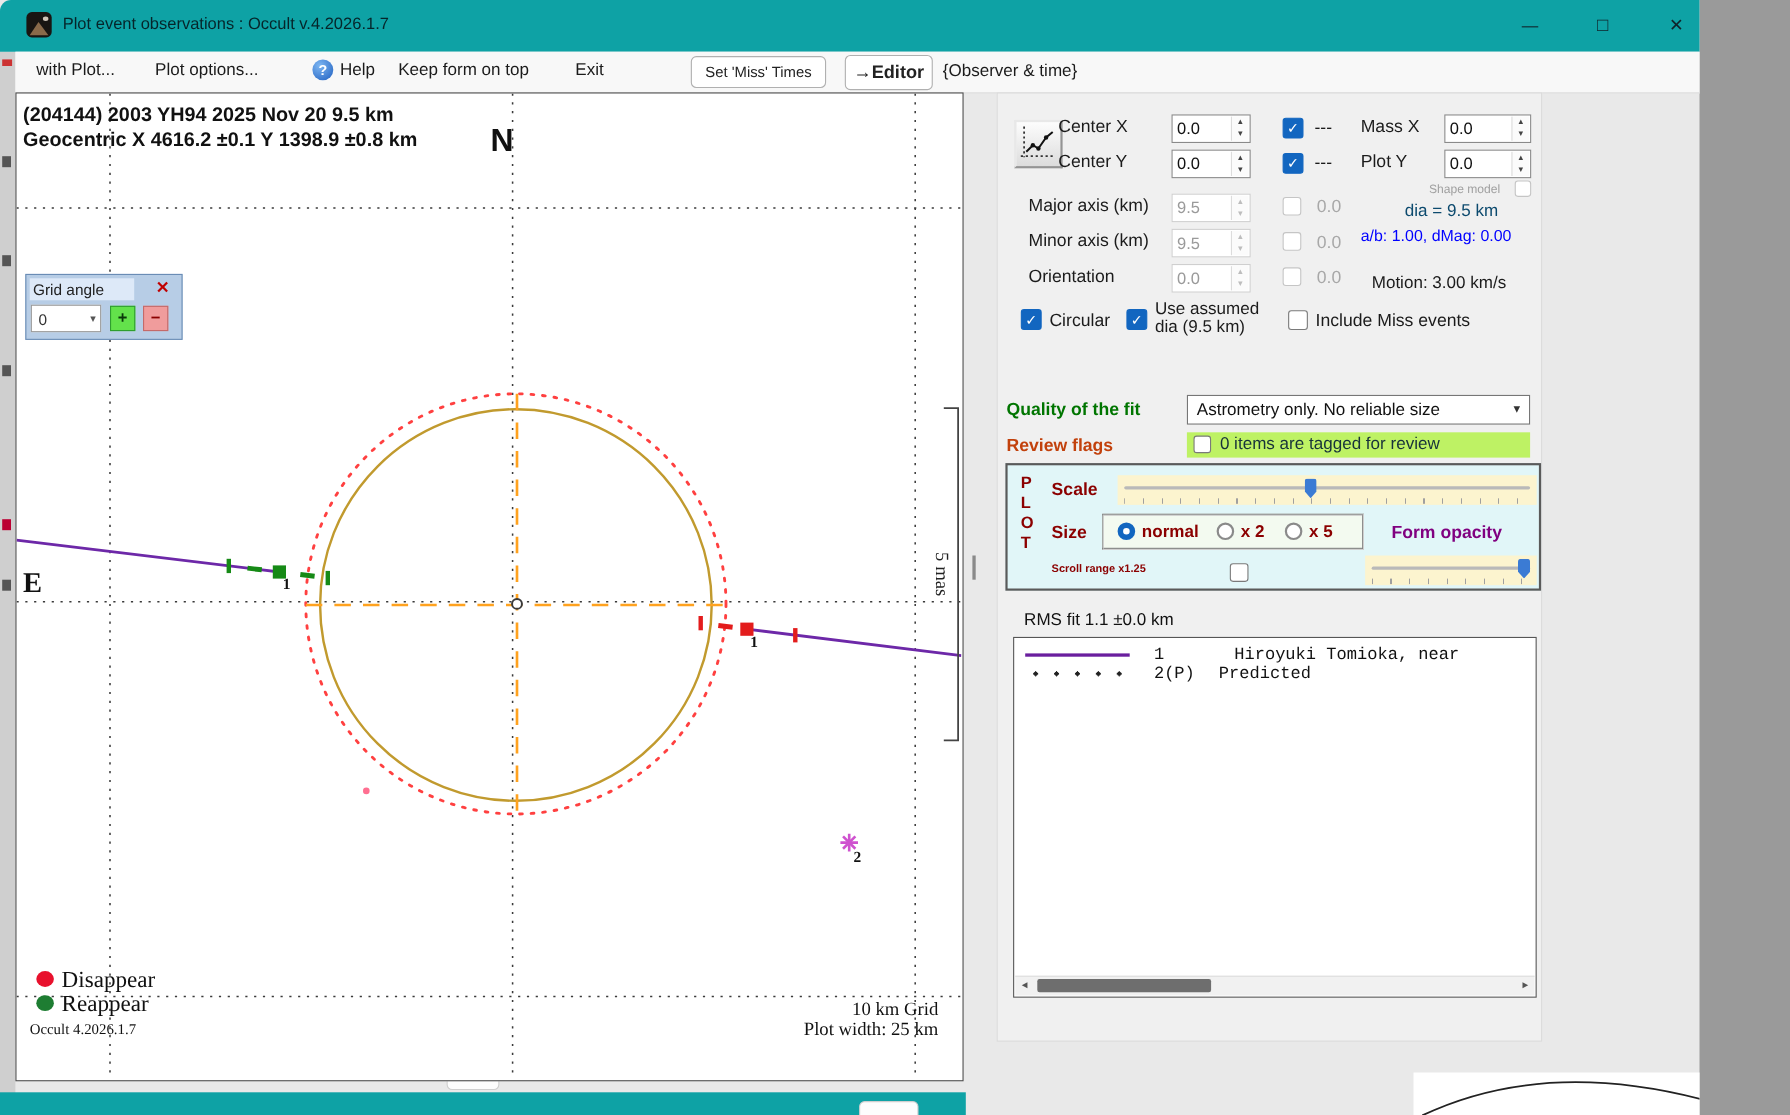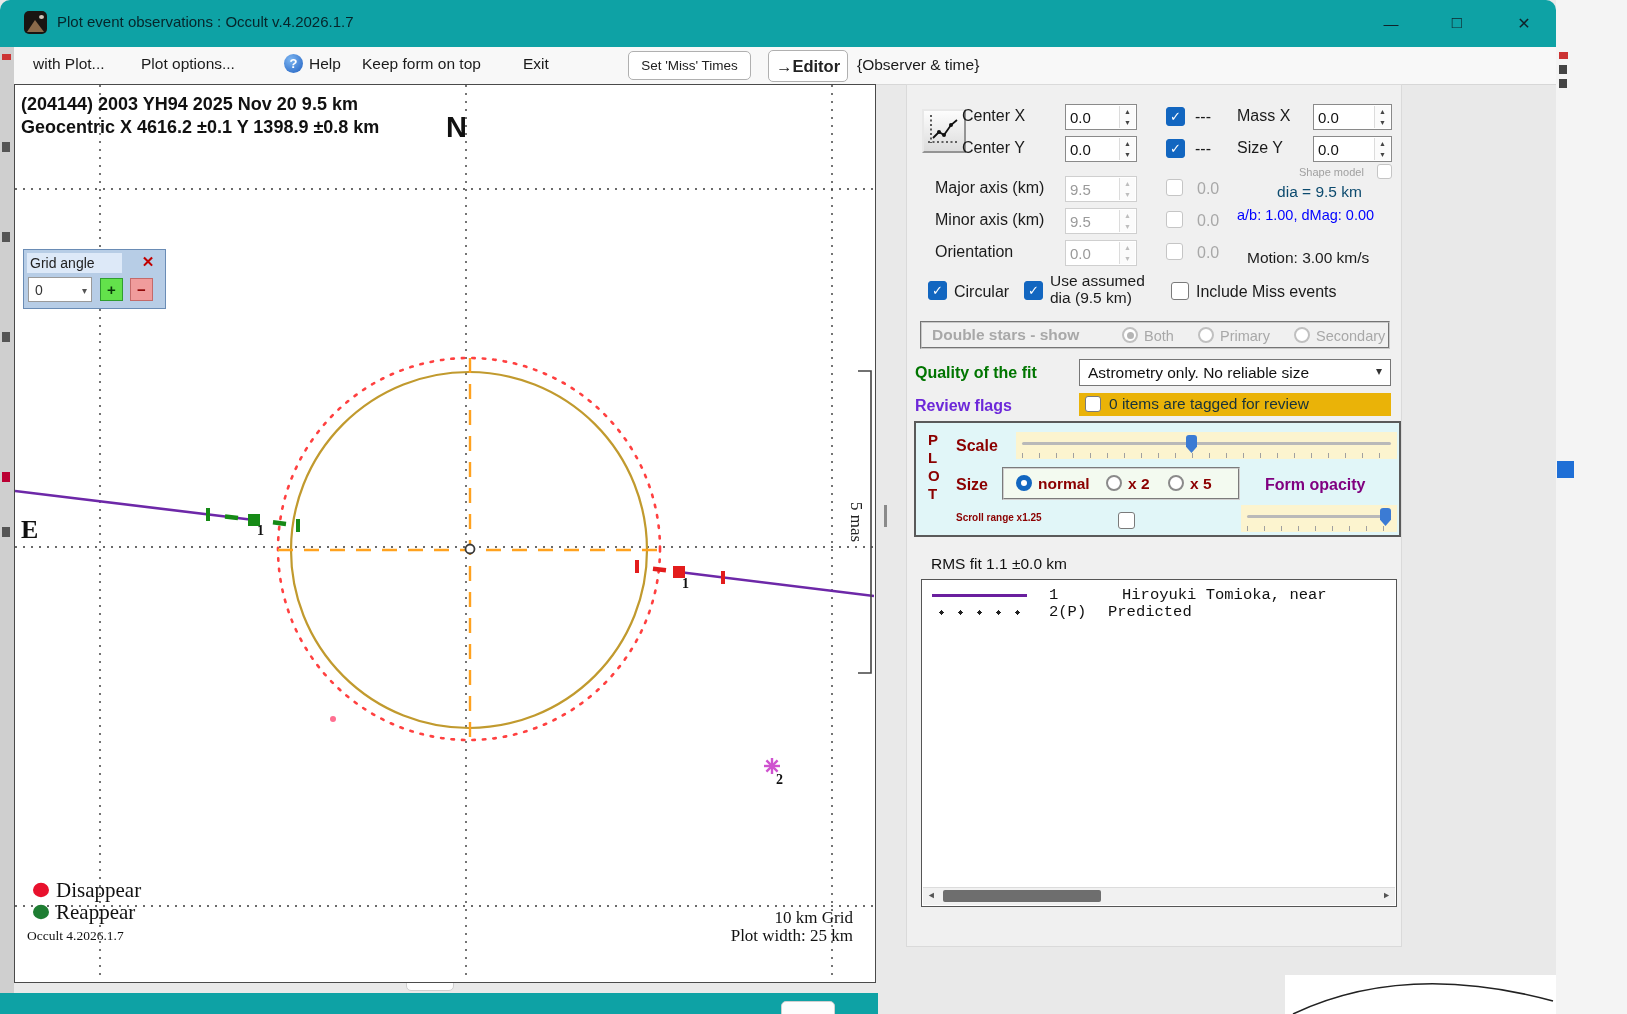--- a/index.html
+++ b/index.html
@@ -1,16 +1,16 @@
 <!DOCTYPE html>
 <html><head>
 <meta charset="utf-8">
 <style>
   html,body{margin:0;padding:0;background:#9a9a9a;font-family:"Liberation Sans",sans-serif;}
-  #screen{position:relative;width:1627px;height:1014px;background:#e9e9e9;overflow:hidden;}
+  #screen{position:relative;width:1497px;height:1014px;background:#e9e9e9;overflow:hidden;padding-left:48px;}
   .abs{position:absolute;}
   
   #titlebar{left:0;top:0;width:1556px;height:47px;background:#0EA2A5;border-radius:10px 10px 0 0;}
   #titlebar .title{left:57px;top:13px;font-size:15px;color:#06252a;}
   .winbtn{top:9px;width:34px;height:28px;color:#10232a;font-size:15px;display:flex;align-items:center;justify-content:center;cursor:default;}
   #appicon{left:24px;top:11px;width:23px;height:23px;background:#191512;border-radius:5px;overflow:hidden;}
   #appicon i{position:absolute;left:3px;top:9px;width:0;height:0;border-left:8px solid transparent;border-right:9px solid transparent;border-bottom:12px solid #8a6a4a;}
   #appicon b{position:absolute;right:3px;top:4px;width:5px;height:4px;background:#cfc5b8;border-radius:50%;}
   
   #menubar{left:14px;top:47px;width:1542px;height:37px;background:#f8f8f8;border-bottom:1px solid #d7d7d7;}
@@ -239,21 +239,21 @@
       <input readonly="" value="0.0" style="">
       <span class="spin">
           <i>▲</i>
           <i>▼</i>
         </span>
     </div>
     <div class="abs cb on" style="left:259px;top:54px;">
         <span>✓</span>
       </div>
     <div class="abs lbl" style="left:288px;top:55px;">---</div>
-    <div class="abs lbl rlabel" style="left:330px;top:54px;width:68px;">Size Y</div>
+    <div class="abs lbl rlabel" style="left:330px;top:54px;width:68px;">Plot Y</div>
     <div class="abs field" style="left:406px;top:51px;width:79px;height:26px;">
       <input readonly="" value="0.0" style="">
       <span class="spin">
           <i>▲</i>
           <i>▼</i>
         </span>
     </div>
 
     <div class="abs" style="left:392px;top:81px;font-size:11px;color:#a0a0a0;">Shape model</div>
     <div class="abs cb dis" style="left:470px;top:79px;width:15px;height:15px;"></div>
@@ -301,38 +301,29 @@
     <div class="abs cb on" style="left:117px;top:196px;">
         <span>✓</span>
       </div>
     <div class="abs" style="left:143px;top:187px;font-size:15.5px;line-height:17px;color:#1b1b1b;">
       <div>Use assumed</div>
       <div>dia (9.5 km)</div>
     </div>
     <div class="abs cb" style="left:264px;top:197px;width:18px;height:18px;"></div>
     <div class="abs lbl" style="left:289px;top:198px;">Include Miss events</div>
 
-    <div class="abs" style="left:13px;top:236px;width:470px;height:28px;border:2px groove #c8c8c8;background:#f0f0f0;box-sizing:border-box;">
-      <div class="abs" style="left:10px;top:3px;font-size:15.5px;font-weight:bold;color:#a8a8a8;">Double stars - show</div>
-      <div class="abs radio gdis dot" style="left:200px;top:4px;"></div>
-      <div class="abs graytxt" style="left:222px;top:5px;font-size:14.5px;">Both</div>
-      <div class="abs radio gdis" style="left:276px;top:4px;"></div>
-      <div class="abs graytxt" style="left:298px;top:5px;font-size:14.5px;">Primary</div>
-      <div class="abs radio gdis" style="left:372px;top:4px;"></div>
-      <div class="abs graytxt" style="left:394px;top:5px;font-size:14.5px;">Secondary</div>
-    </div>
 
     <div class="abs rlabel" style="left:8px;top:279px;width:158px;font-size:16px;font-weight:bold;color:#007500;">Quality of the fit</div>
     <div class="abs" style="left:172px;top:274px;width:312px;height:27px;background:#fff;border:1px solid #767676;box-sizing:border-box;">
       <div class="abs" style="left:8px;top:4px;font-size:15.5px;color:#111;">Astrometry only. No reliable size</div>
       <div class="abs" style="right:8px;top:4px;font-size:12px;color:#333;">▾</div>
     </div>
 
-    <div class="abs rlabel" style="left:8px;top:312px;width:158px;font-size:16px;font-weight:bold;color:#6d28d9;">Review flags</div>
-    <div class="abs" style="left:172px;top:308px;width:312px;height:23px;background:#eab308;text-decoration:underline;">
+    <div class="abs rlabel" style="left:8px;top:312px;width:158px;font-size:16px;font-weight:bold;color:#c2410c;">Review flags</div>
+    <div class="abs" style="left:172px;top:308px;width:312px;height:23px;background:#bef264;text-decoration:underline;">
       <div class="abs cb" style="left:6px;top:3px;width:16px;height:16px;"></div>
       <div class="abs" style="left:30px;top:2px;font-size:15.5px;color:#17323a;">0 items are tagged for review</div>
     </div>
 
     <div class="abs" style="left:7px;top:336px;width:487px;height:116px;background:#e1f6f8;border:2px solid #5a5a5a;box-sizing:border-box;">
       <div class="abs darkred" style="left:12px;top:8px;font-size:15px;">P</div>
       <div class="abs darkred" style="left:12px;top:26px;font-size:15px;">L</div>
       <div class="abs darkred" style="left:12px;top:44px;font-size:15px;">O</div>
       <div class="abs darkred" style="left:12px;top:62px;font-size:15px;">T</div>
 

